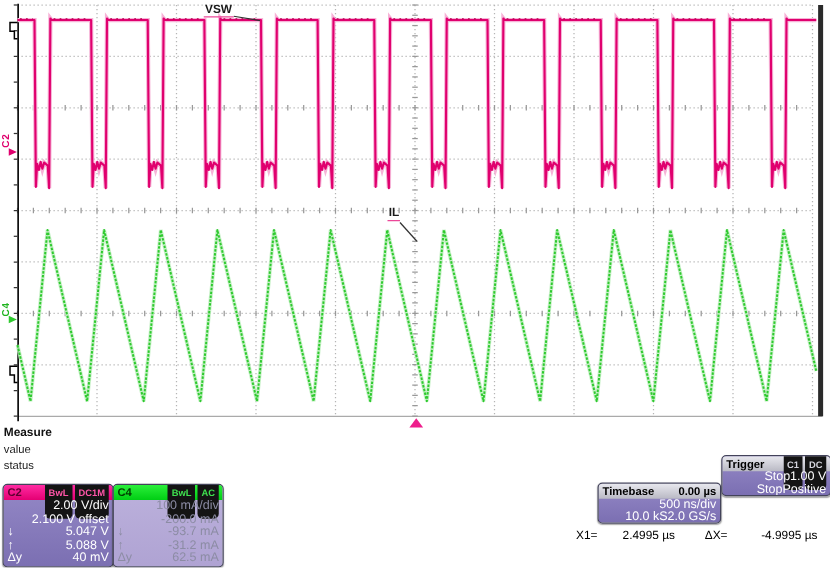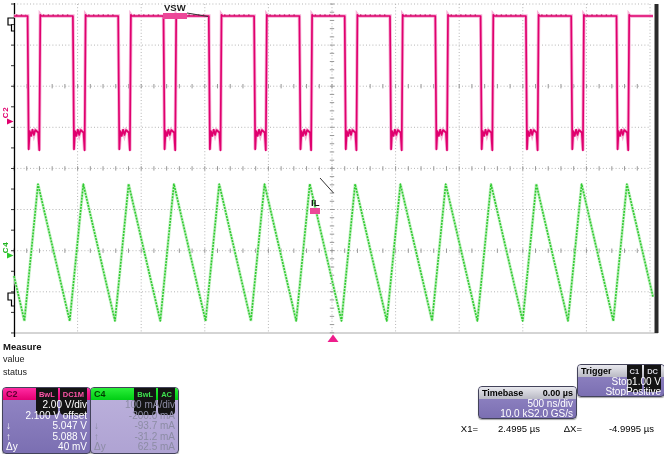--- a/index.html
+++ b/index.html
@@ -1,21 +1,21 @@
 <!DOCTYPE html>
 <html><head>
 <meta charset="utf-8">
 <style>
   html,body{margin:0;padding:0;background:#fff;}
   body{width:664px;height:454px;position:relative;overflow:hidden;
        font-family:"Liberation Sans",sans-serif;-webkit-font-smoothing:antialiased;}
   
   #scope-svg{position:absolute;left:0;top:0;}
   .wave-label{position:absolute;color:#1a1a1a;font-size:9.5px;font-weight:bold;
-      border-bottom:6px solid #ec4899;line-height:11px;padding:0 1px;background:transparent;}
+      border-bottom:1px solid #ec4899;line-height:11px;padding:0 1px;background:transparent;}
   .axis-ch{position:absolute;font-size:8px;font-weight:bold;transform:rotate(-90deg);
       transform-origin:center;width:14px;text-align:center;letter-spacing:0.5px;}
   .axis-c2{color:#e0006e;left:-2px;top:108px;}
   .axis-c4{color:#1fb41f;left:-2px;top:243px;}
   
   .measure{position:absolute;left:3px;top:340px;color:#111;}
   .measure .m-title{font-size:9.5px;font-weight:bold;line-height:13px;}
   .measure .m-row{font-size:9px;line-height:13px;color:#222;}
   
   .ibox{position:absolute;border:1px solid #43435a;border-radius:4px;overflow:hidden;
@@ -302,21 +302,21 @@
       <path d="M14,293 H8 V300 H11.5 V306 H14" stroke="#000" stroke-width="1.2" fill="none"></path>
       <polygon points="7,118.5 13.5,121.5 7,124.5" fill="#e0006e"></polygon>
       <polygon points="7,252.5 13.5,255.5 7,258.5" fill="#2fca2f"></polygon>
       <polygon points="333,334.5 327.5,342 338.5,342" fill="#ee1e8c"></polygon>
       <line x1="187" y1="13" x2="208" y2="16.5" stroke="#333" stroke-width="1"></line>
       <line x1="320" y1="178" x2="333.5" y2="193" stroke="#333" stroke-width="1"></line>
     </g>
   </svg>
 
 <div class="wave-label" style="left:163px;top:2px;">VSW</div>
-<div class="wave-label" style="left:310px;top:165px;margin-top:32px;">IL</div>
+<div class="wave-label" style="left:310px;top:165px;">IL</div>
 
 <div class="axis-ch axis-c2">C2</div>
 <div class="axis-ch axis-c4">C4</div>
 
 <div class="measure">
   <div class="m-title">Measure</div>
   <div class="m-row">value</div>
   <div class="m-row">status</div>
 </div>
 

